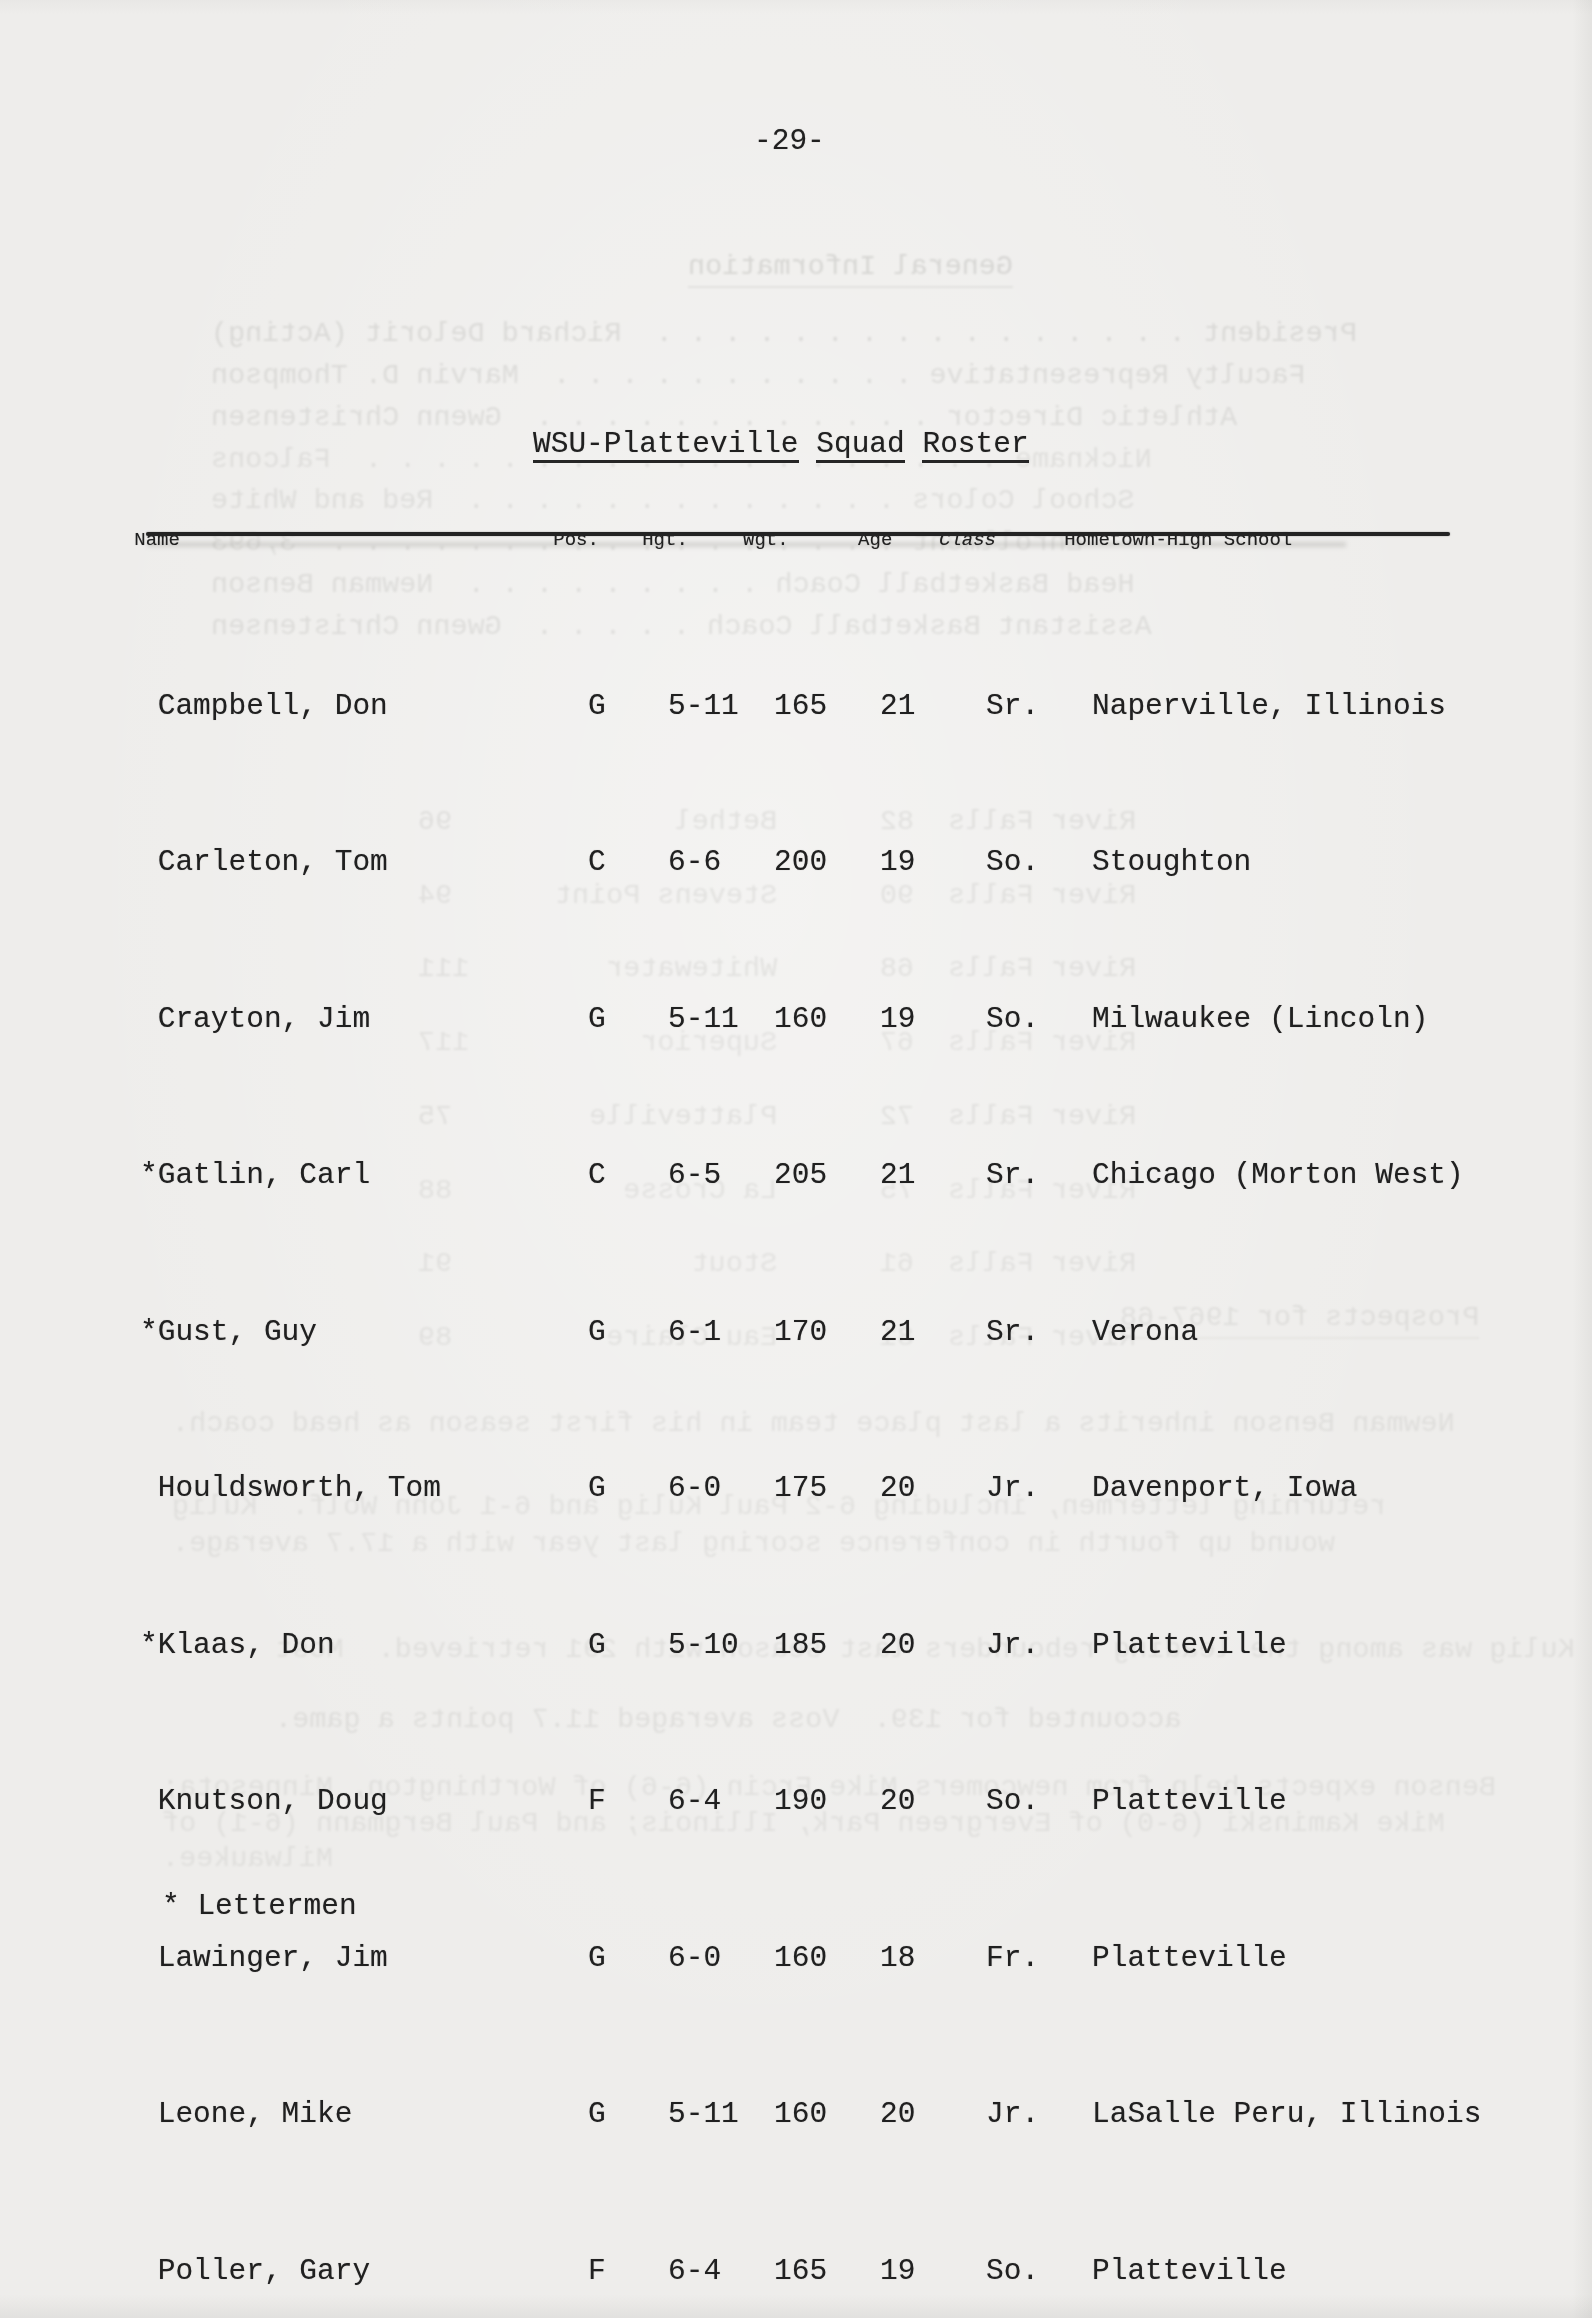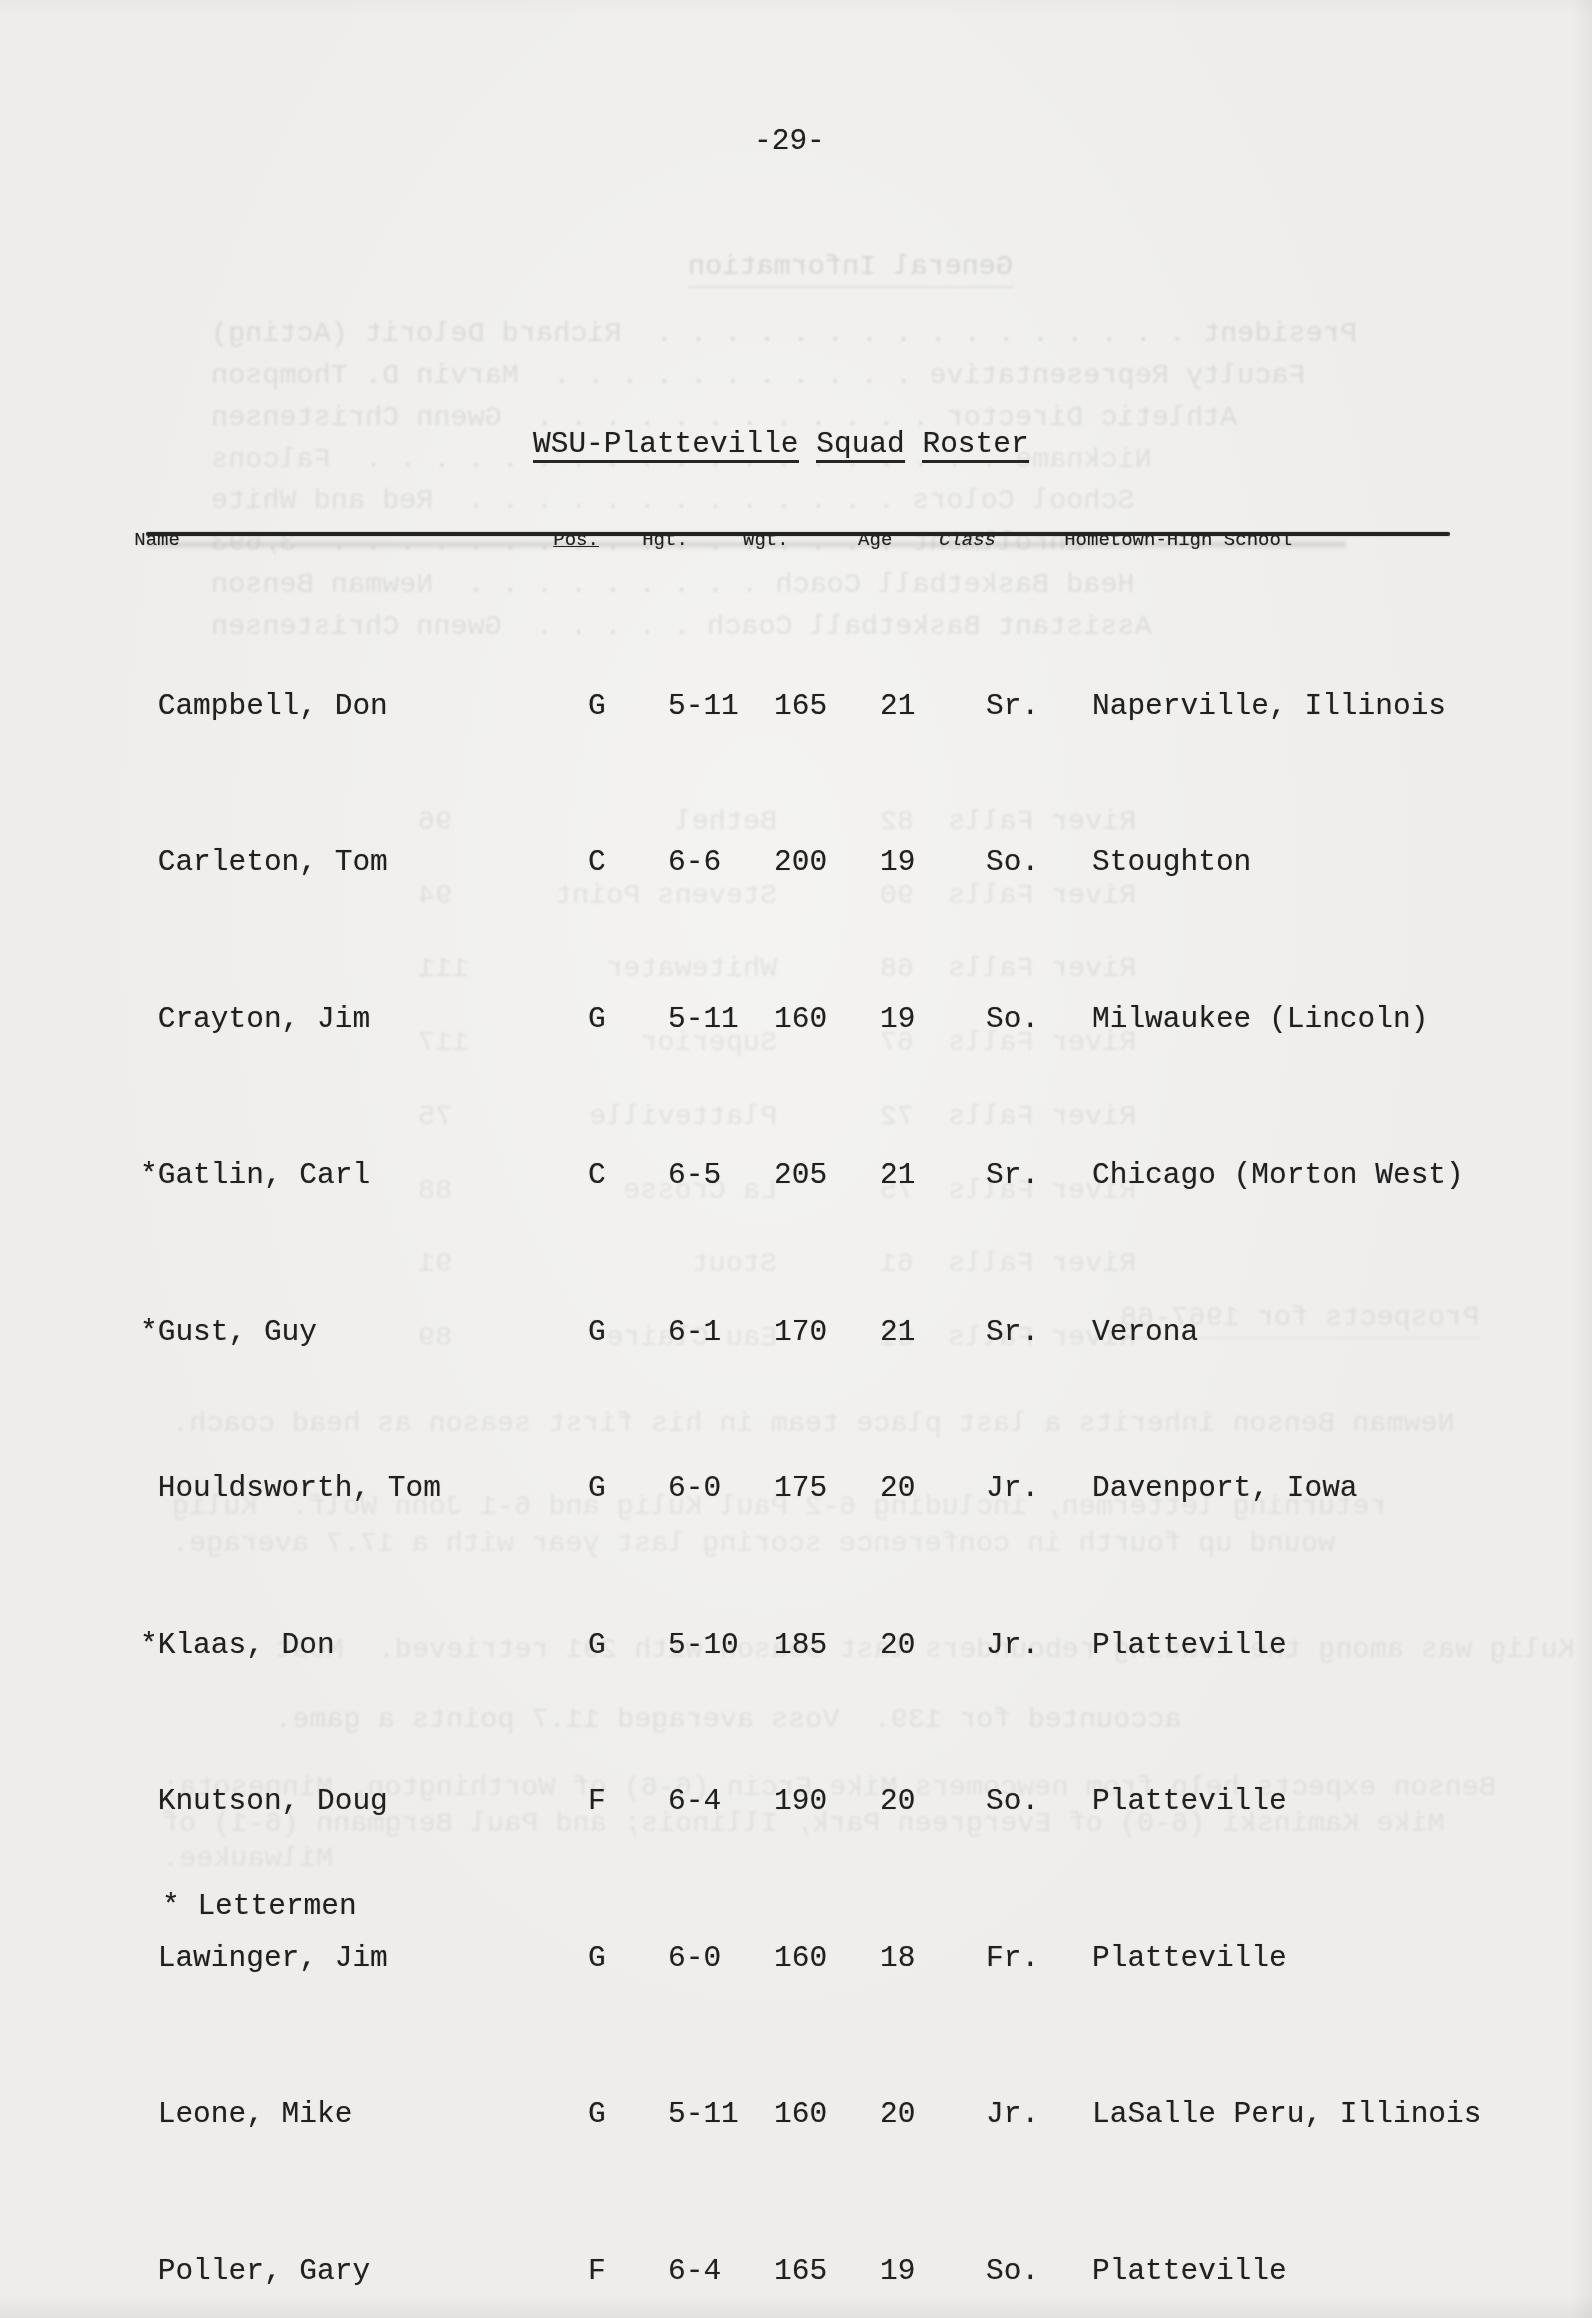--- a/index.html
+++ b/index.html
@@ -42,21 +42,21 @@
   
   .grid-row {
     display: grid;
     grid-template-columns: 448px 80px 106px 106px 106px 106px auto;
   }
   .thead {
     position: absolute; top: 495px; left: 124px; width: 1356px;
     font-size: 19px;
   }
   .thead .h-name    { padding-left: 10.3px; }
-  .thead .h-pos     { transform: translateX(-18.7px); text-decoration: underline; }
+  .thead .h-pos     { transform: translateX(-18.7px); }
   .thead .h-hgt     { transform: translateX(-9.8px); }
   .thead .h-wgt     { transform: translateX(-15px); }
   .thead .h-age     { transform: translateX(-5.9px); }
   .thead .h-class   { transform: translateX(-31px); font-style: italic; }
   .thead .h-hometown{ transform: translateX(-11.8px); }
   .head-rule {
     position: absolute; top: 532px; left: 146px;
     width: 1304px; height: 4.4px;
     background: #232323; border-radius: 2.5px;
     box-shadow: 0 0 1.5px rgba(0,0,0,0.45);

